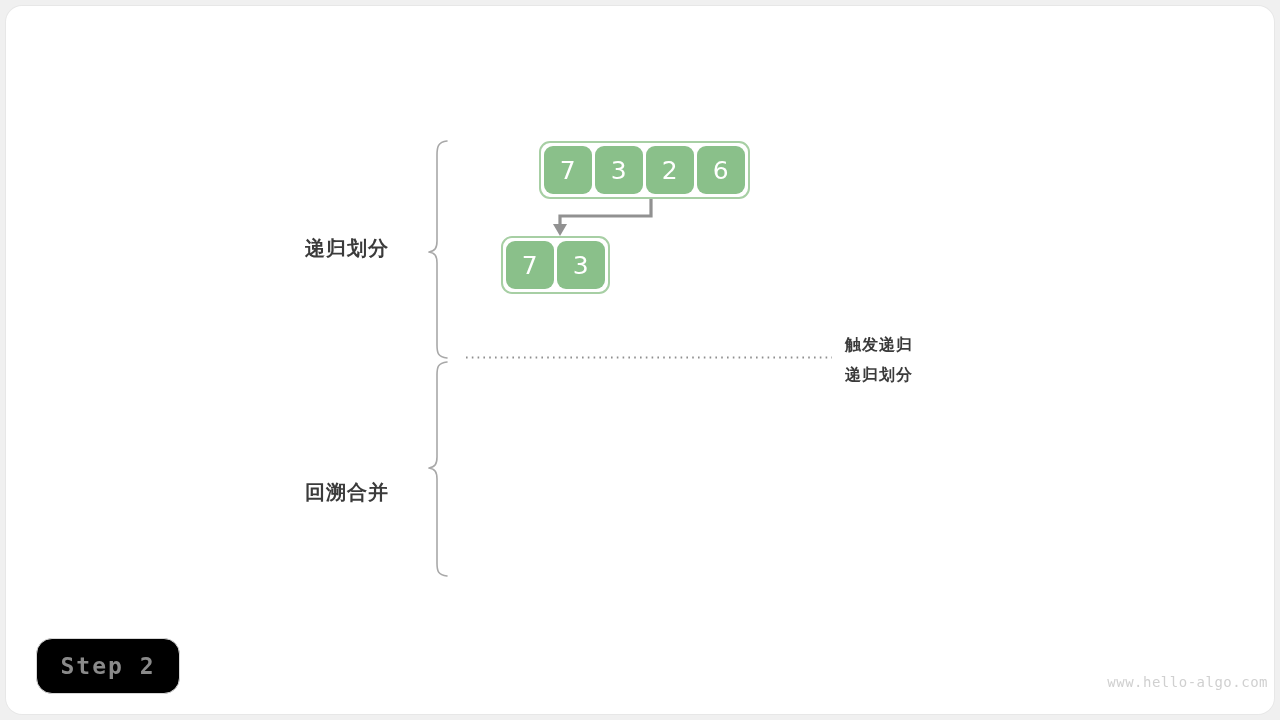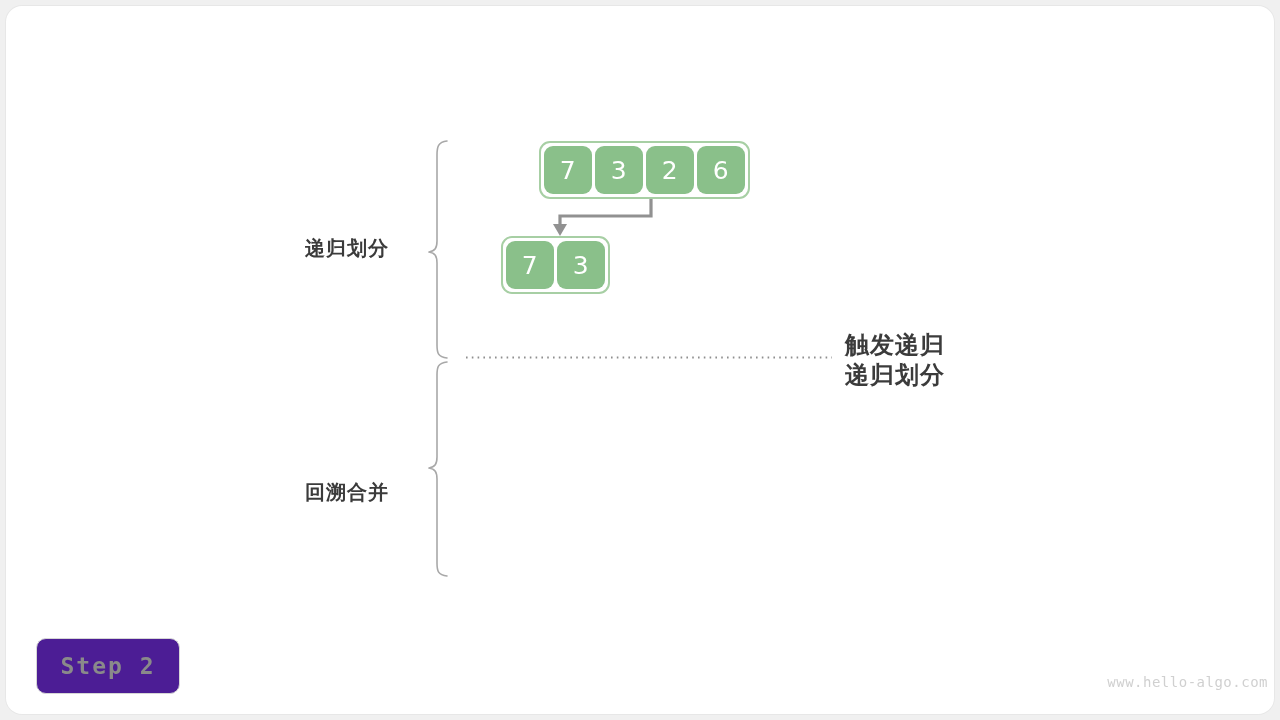--- a/index.html
+++ b/index.html
@@ -82,39 +82,39 @@
   }
   #label-divide { left: 305px; top: 235px; }
   #label-merge  { left: 305px; top: 455px; margin-top: 24px; }
 
   
   #annotation {
     position: absolute;
     left: 845px;
     top: 330px;
     font-family: "DejaVu Sans", "Liberation Sans", sans-serif;
-    font-size: 24px;
+    font-size: 16px;
     font-weight: bold;
     color: #3b3b3b;
     letter-spacing: 1px;
     line-height: 30px;
     white-space: nowrap;
   }
 
   
   #step-badge {
     position: absolute;
     left: 36px;
     top: 638px;
     width: 144px;
     height: 56px;
     box-sizing: border-box;
     border: 1px solid #d6d6d6;
-    border-radius: 10px;
-    background: #4c1d95;
+    border-radius: 16px;
+    background: #000000;
     display: flex;
     align-items: center;
     justify-content: center;
     font-family: "DejaVu Sans Mono", "Liberation Mono", monospace;
     font-size: 23px;
     font-weight: bold;
     color: #8a8a8a;
     letter-spacing: 2px;
   }
 

